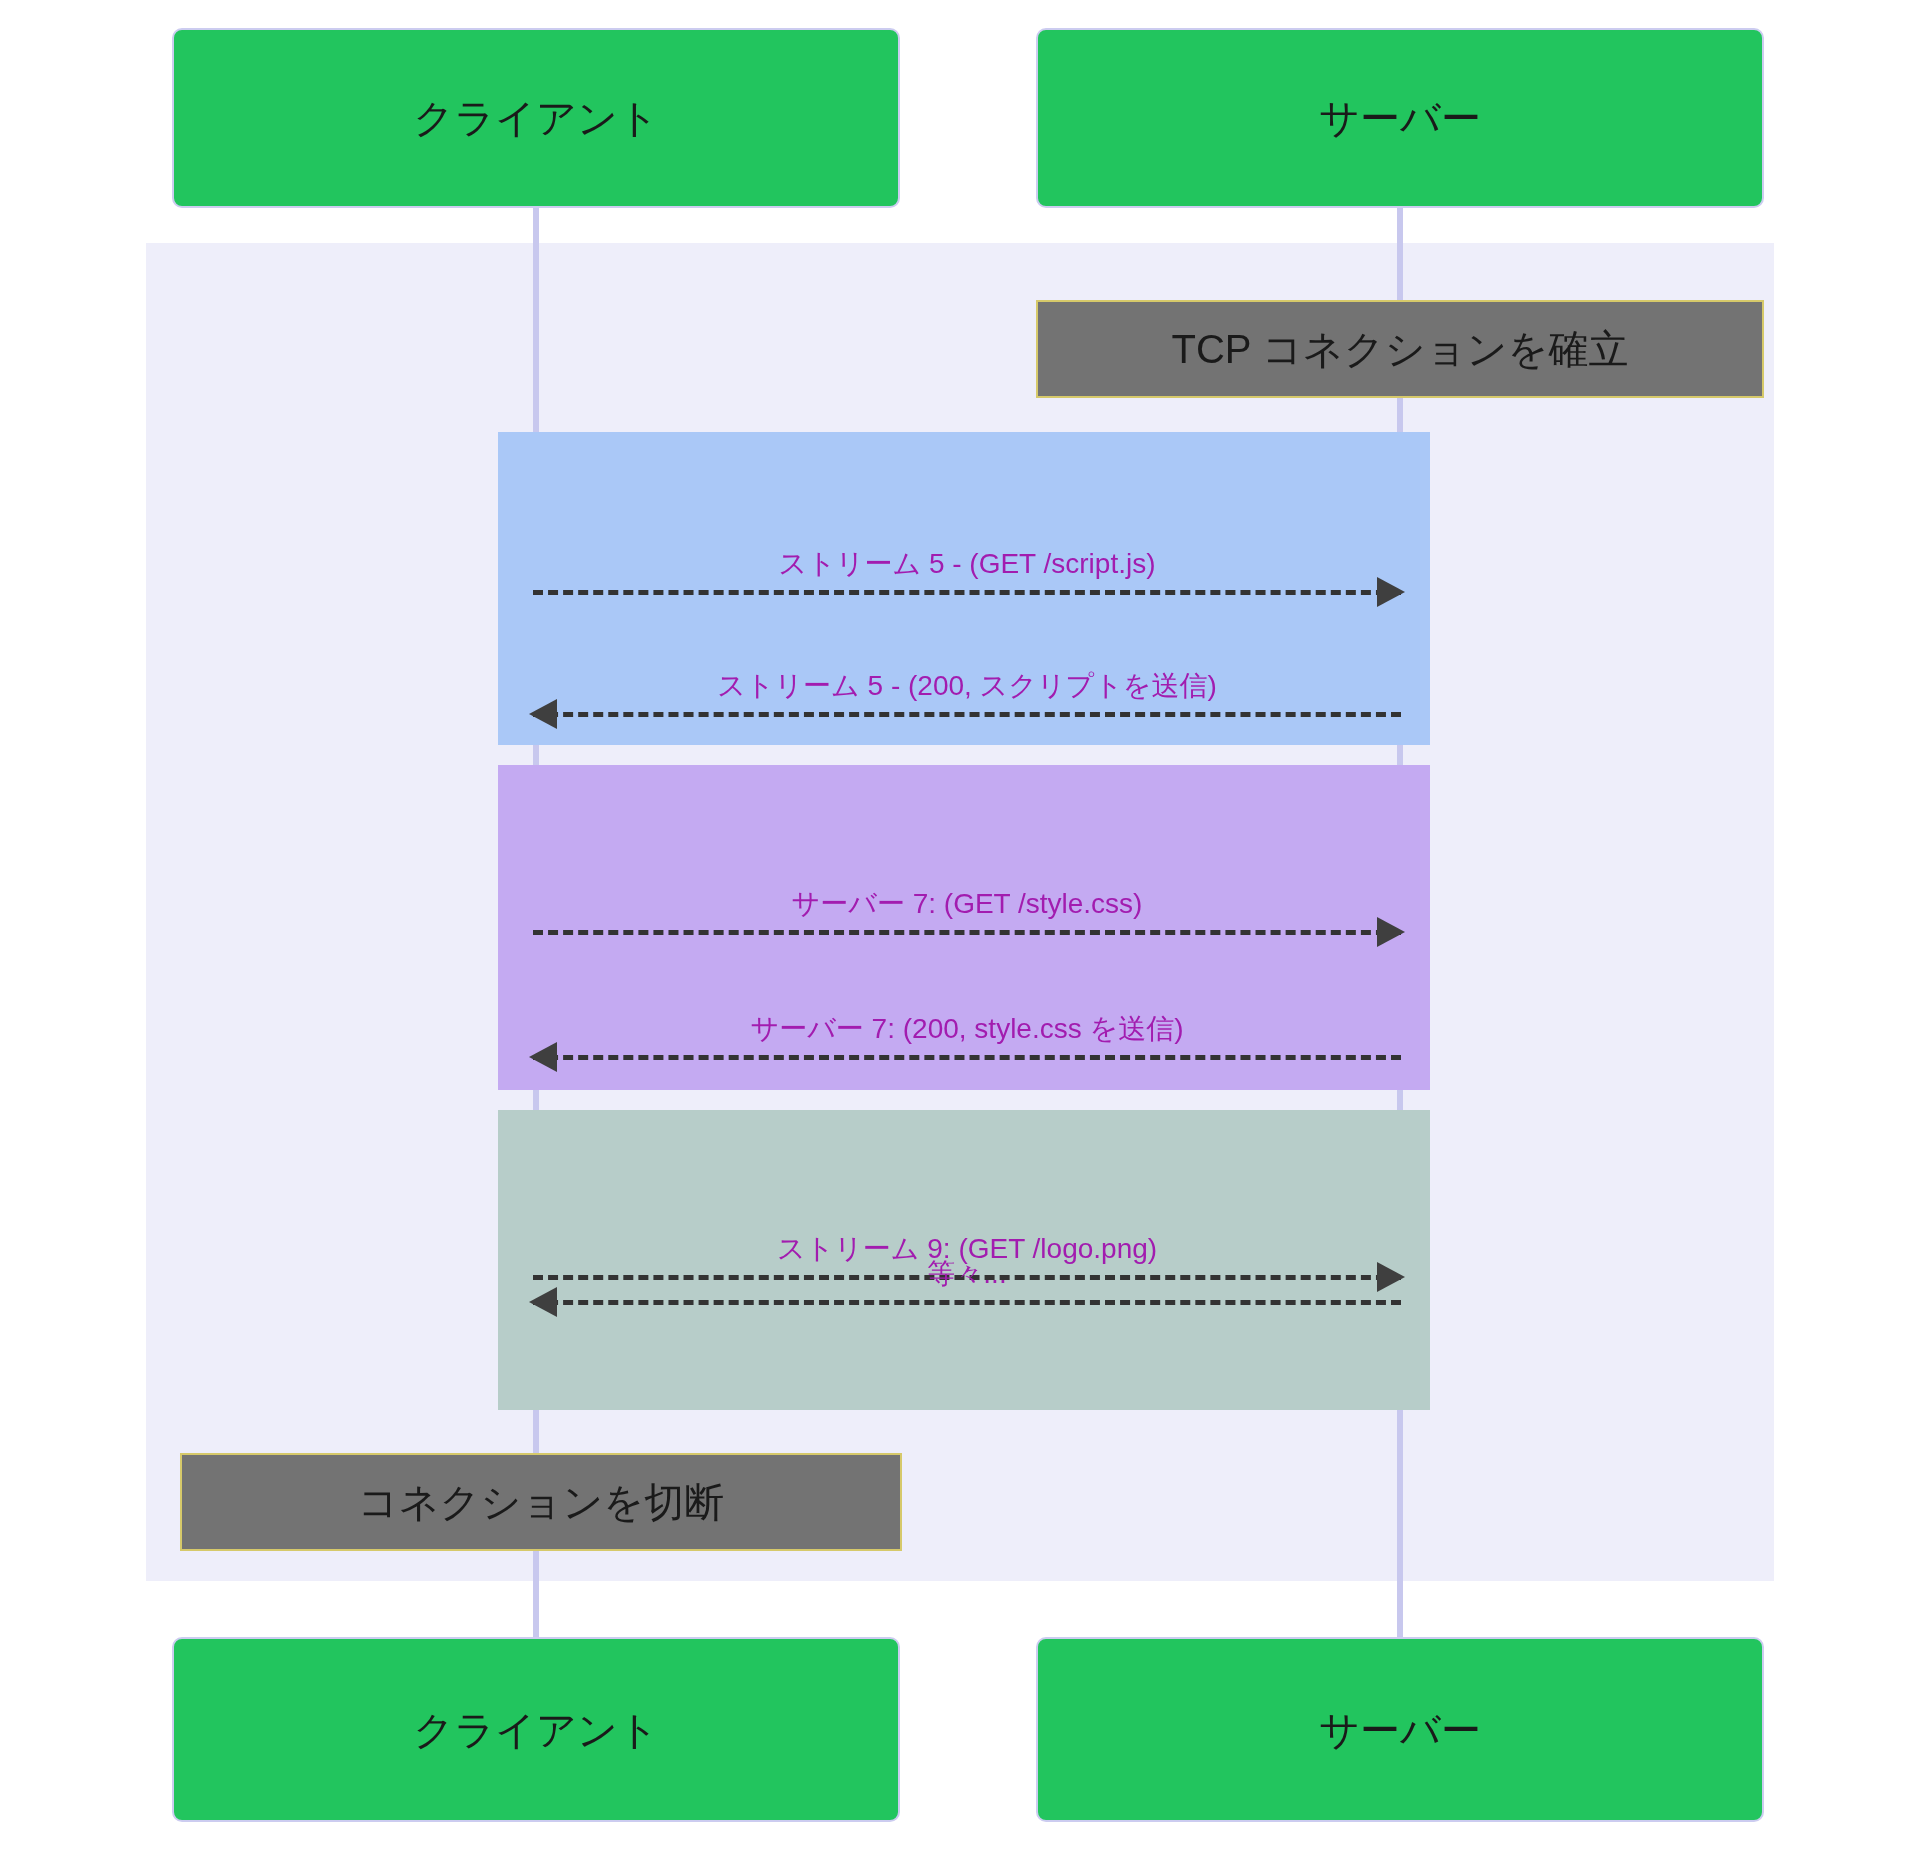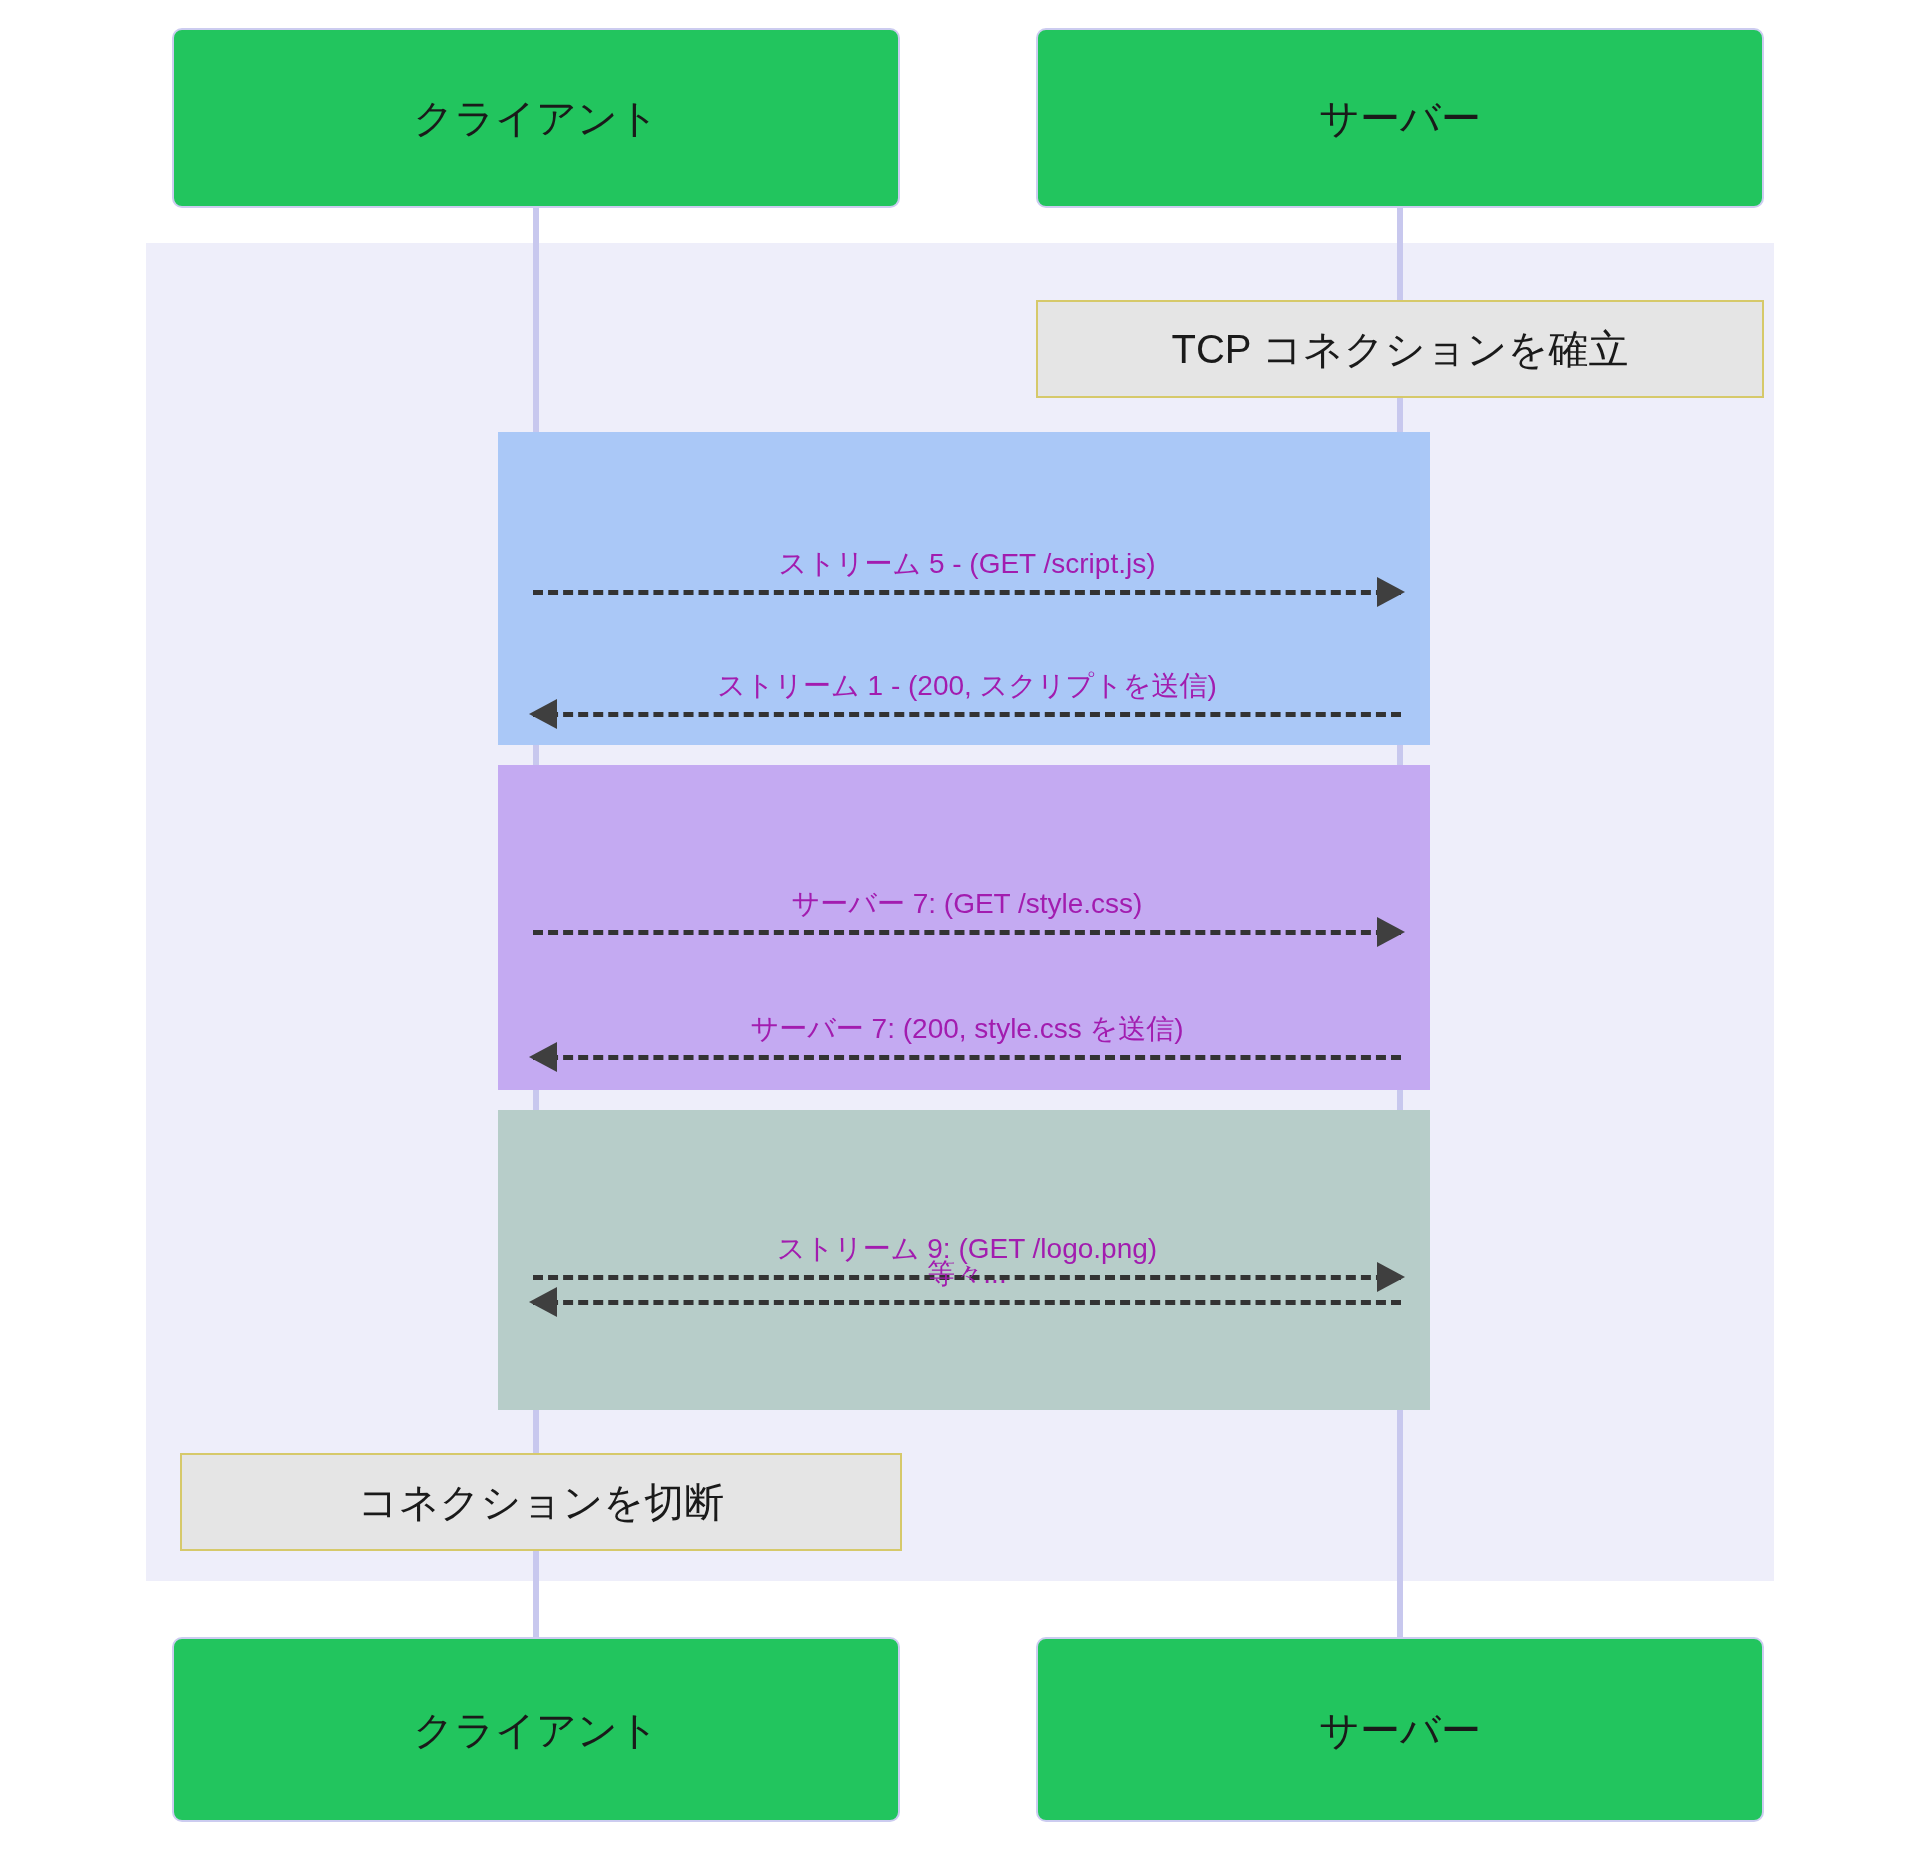--- a/index.html
+++ b/index.html
@@ -73,21 +73,21 @@
     width: 932px;
   }
   .block-js  { top: 432px;  height: 313px; background: #aac8f7; }
   .block-css { top: 765px;  height: 325px; background: #c4aaf2; }
   .block-img { top: 1110px; height: 300px; background: #b7cdc9; }
 
   
   .note {
     position: absolute;
     box-sizing: border-box;
-    background: #e5e5e5;
+    background: #737373;
     border: 2px solid #d6c96a;
     display: flex;
     align-items: center;
     justify-content: center;
   }
   .note-text {
     font-size: 40px;
     color: #1a1a1a;
     white-space: nowrap;
     line-height: 1;
@@ -178,21 +178,21 @@
   <div class="note note-tcp">
     <span class="note-text">TCP コネクションを確立</span>
   </div>
 
   <div class="message m1">
     <span class="msg-label">ストリーム 5 - (GET /script.js)</span>
     <span class="msg-line"></span>
     <span class="arrow-head arrow-right"></span>
   </div>
   <div class="message m2">
-    <span class="msg-label">ストリーム 1 - (200, スクリプトを送信)</span>
+    <span class="msg-label">ストリーム 5 - (200, スクリプトを送信)</span>
     <span class="msg-line"></span>
     <span class="arrow-head arrow-left"></span>
   </div>
 
   <div class="message m3">
     <span class="msg-label">サーバー 7: (GET /style.css)</span>
     <span class="msg-line"></span>
     <span class="arrow-head arrow-right"></span>
   </div>
   <div class="message m4">

